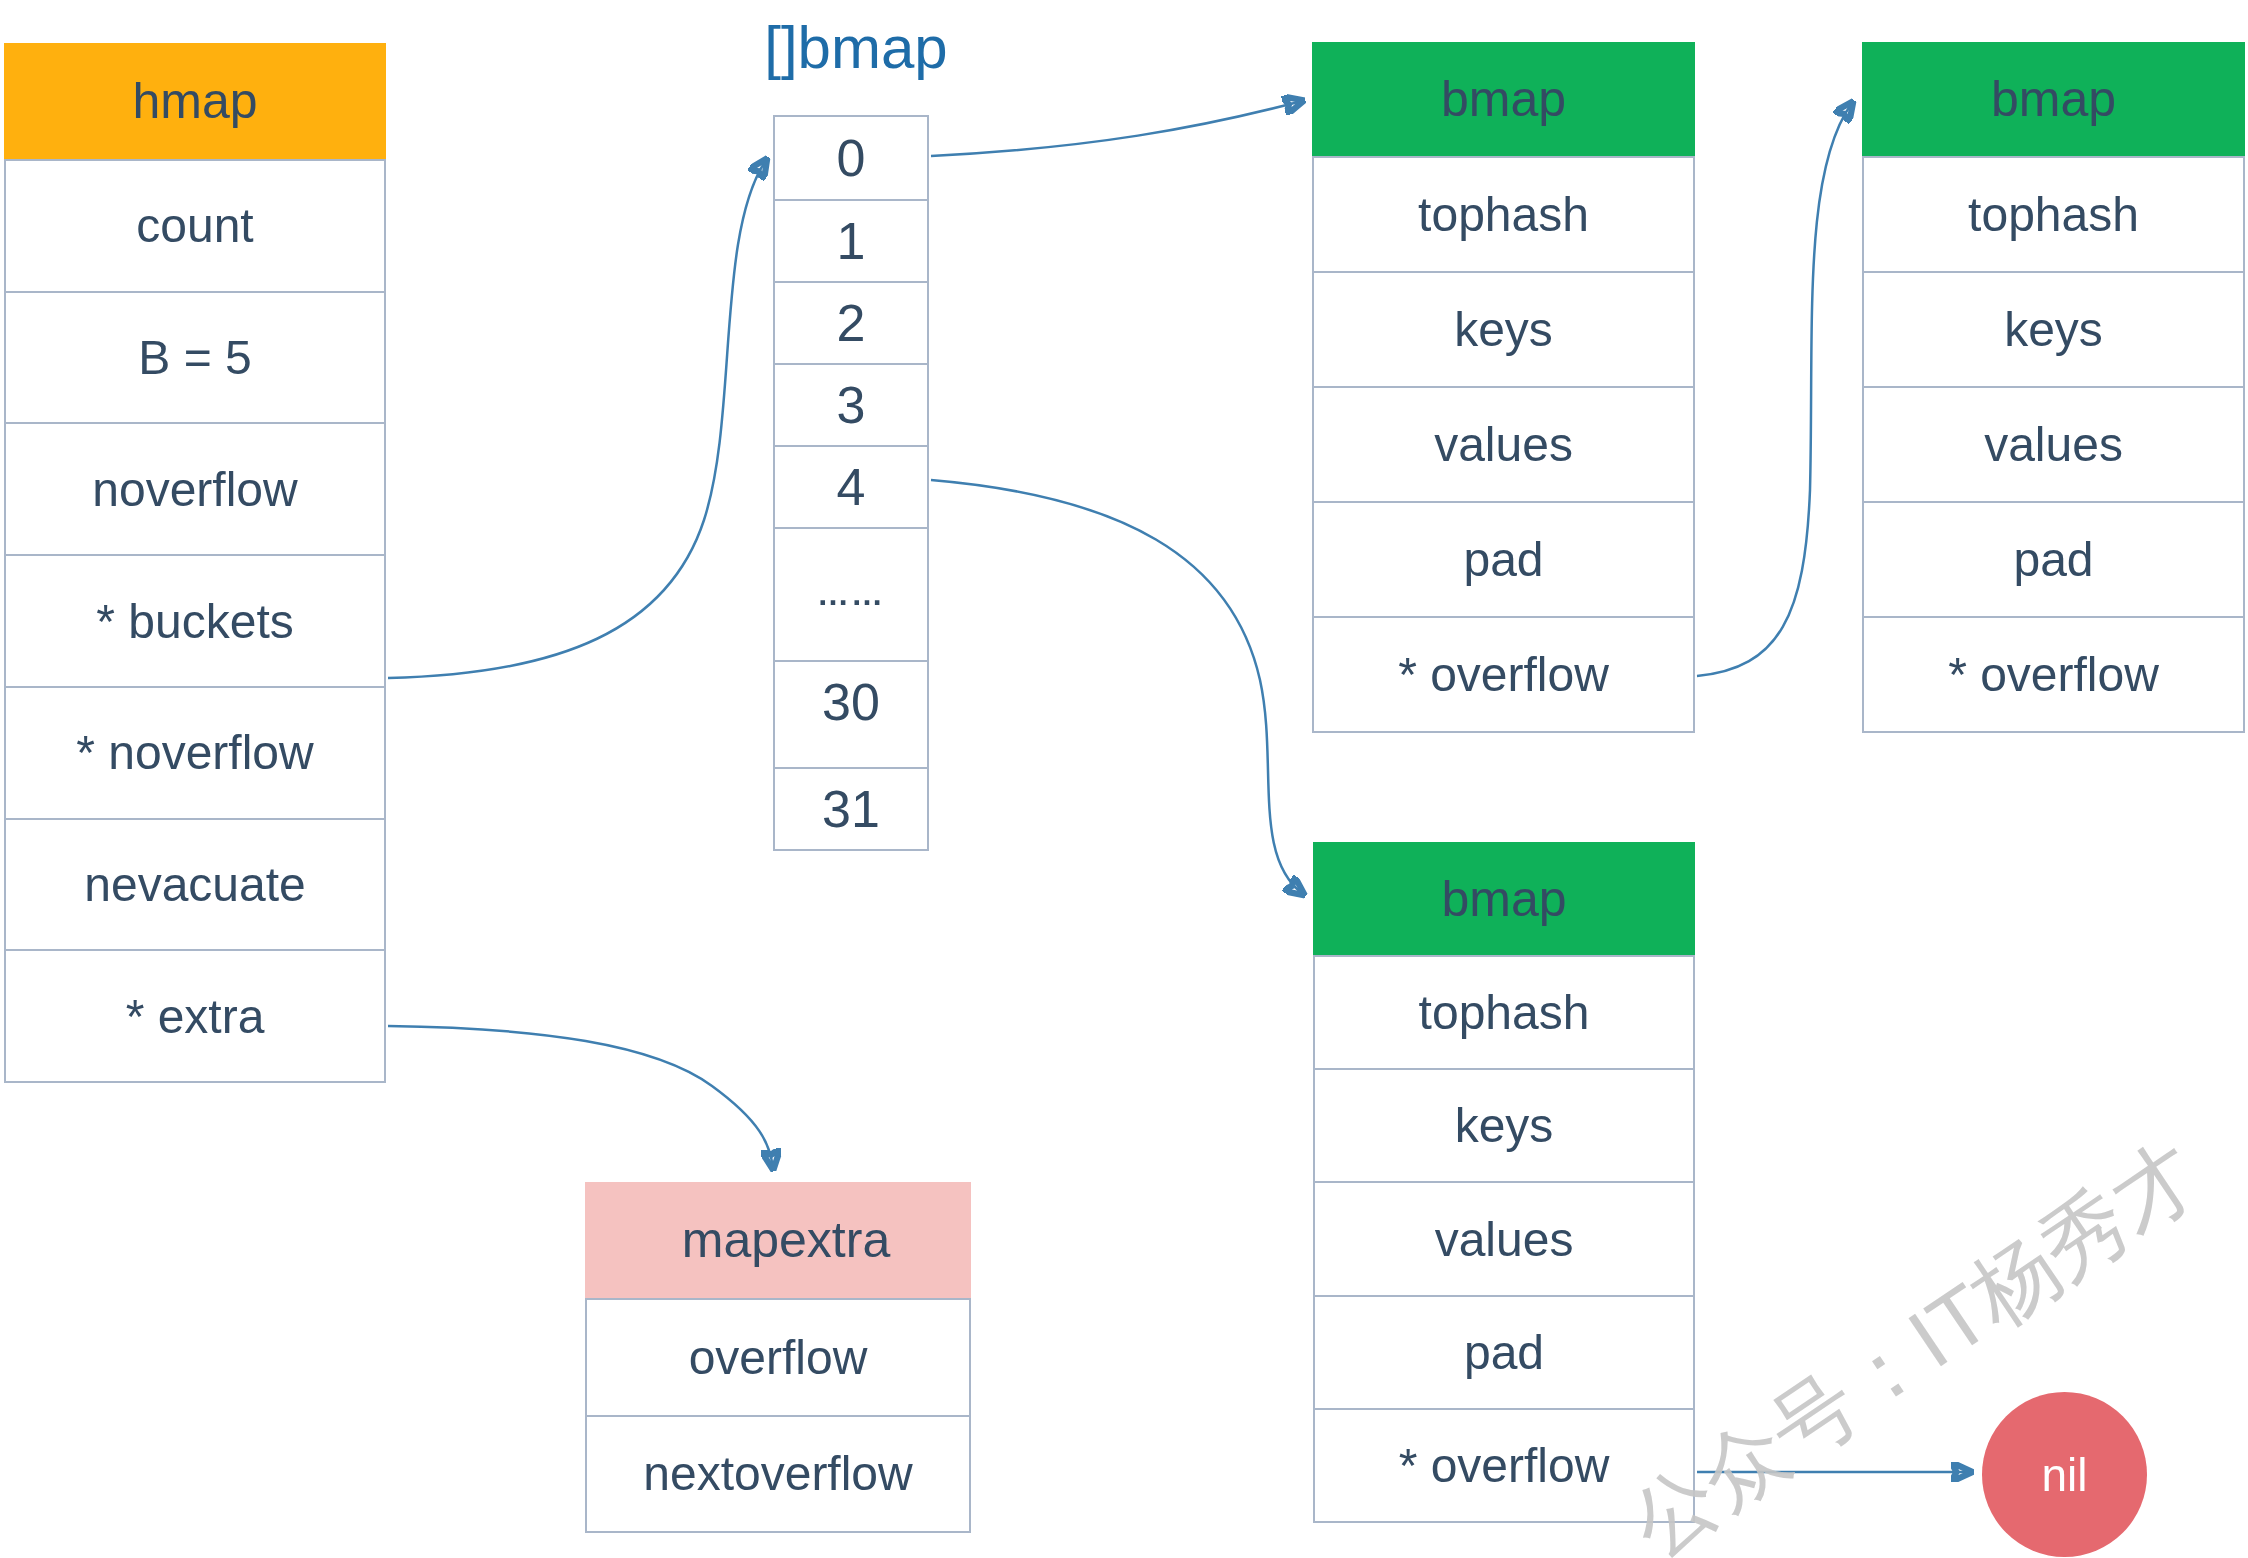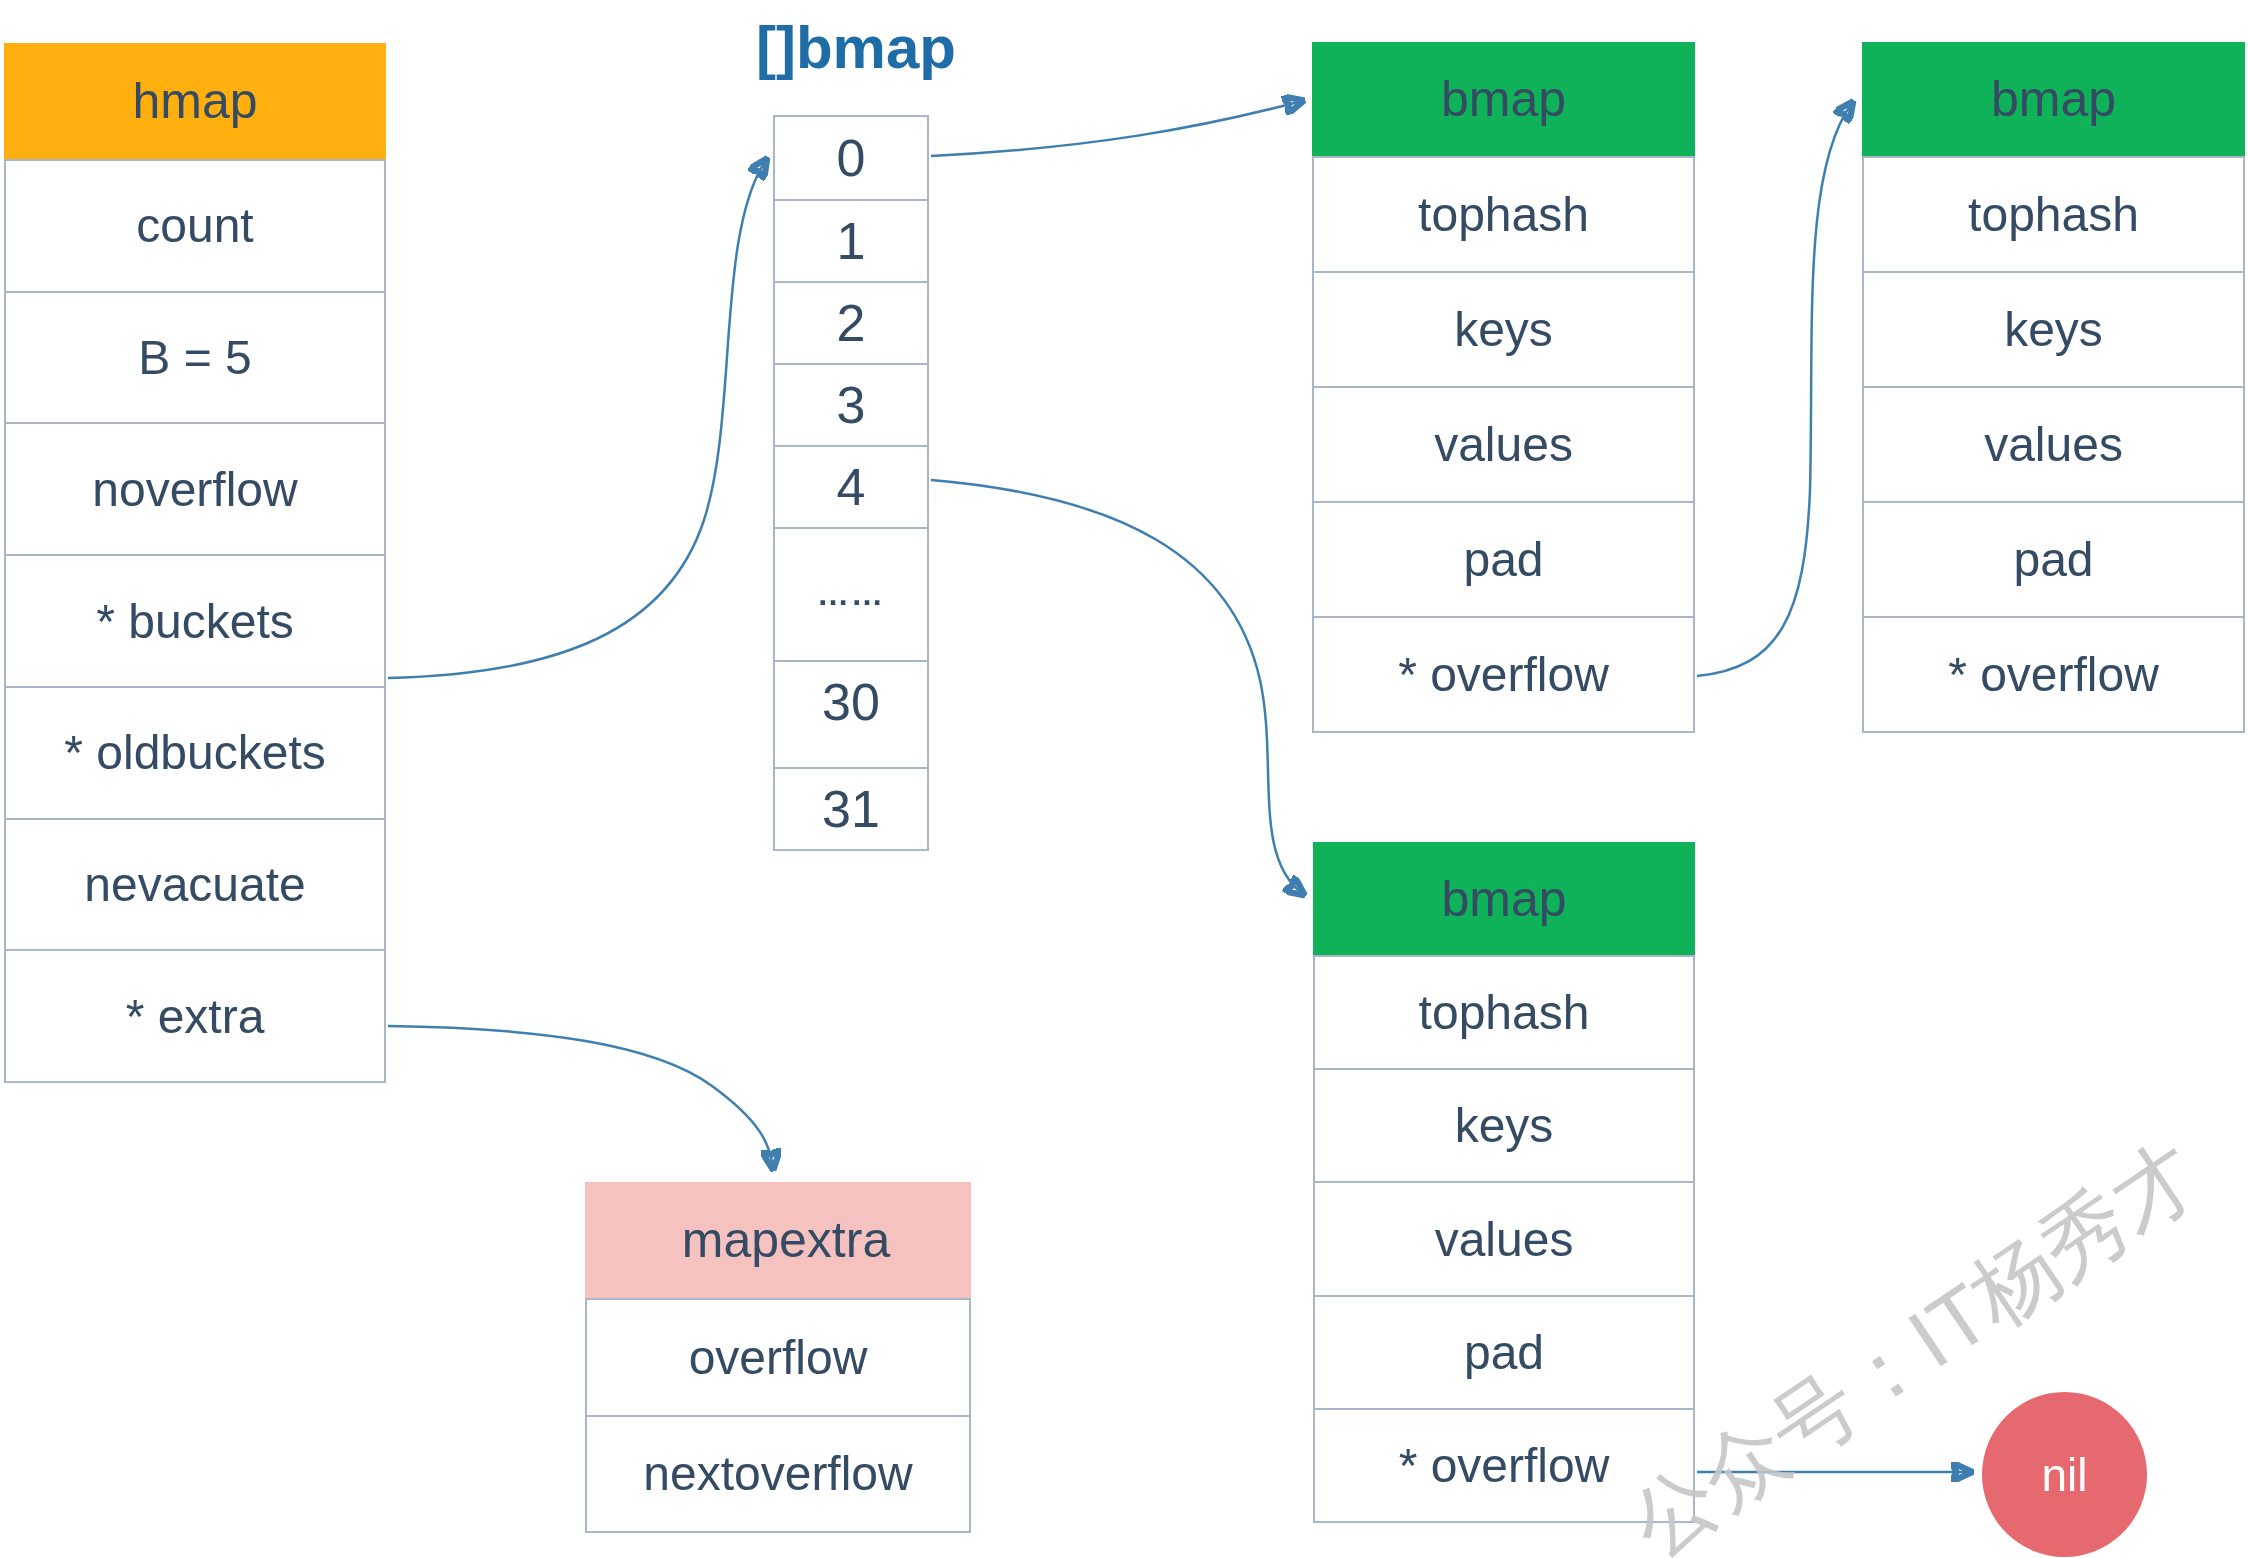--- a/index.html
+++ b/index.html
@@ -49,21 +49,21 @@
     font-size:52px;border-top:2px solid var(--border);
     box-sizing:border-box;height:82px;flex:none;
   }
   .acell:first-child{border-top:none;}
   .acell:nth-child(6){height:133px;font-size:32px;letter-spacing:2px;font-weight:700;}
   .acell:nth-child(7){height:81px;}
   .acell:nth-child(8){height:82px;margin-top:26px;}
   .array-title{
     position:absolute;left:751px;top:10px;width:210px;height:74px;
     display:flex;align-items:center;justify-content:center;
-    font-size:60px;font-weight:700;color:var(--title-blue);
+    font-size:60px;font-weight:400;color:var(--title-blue);
   }
   .nil{
     position:absolute;left:1982px;top:1392px;width:165px;height:165px;
     border-radius:50%;background:var(--nil-fill);
     display:flex;align-items:center;justify-content:center;
     color:#ffffff;font-size:46px;
   }
   .watermark{
     position:absolute;left:1465px;top:1290px;width:900px;height:120px;
     display:flex;align-items:center;justify-content:center;
@@ -77,21 +77,21 @@
 </head>
 <body>
 
 <div class="table hmap" style="left:4px;top:43px;width:382px;">
   <div class="thead" style="height:116px;">hmap</div>
   <div class="tbody" style="height:924px;">
       <div class="trow">count</div>
       <div class="trow">B = 5</div>
       <div class="trow">noverflow</div>
       <div class="trow">* buckets</div>
-      <div class="trow">* oldbuckets</div>
+      <div class="trow">* noverflow</div>
       <div class="trow">nevacuate</div>
       <div class="trow">* extra</div>
     </div>
 </div>
 
 <div class="array-title">[]bmap</div>
 <div class="barray" style="left:773px;top:115px;width:156px;">
     <div class="acell">0</div>
     <div class="acell">1</div>
     <div class="acell">2</div>

